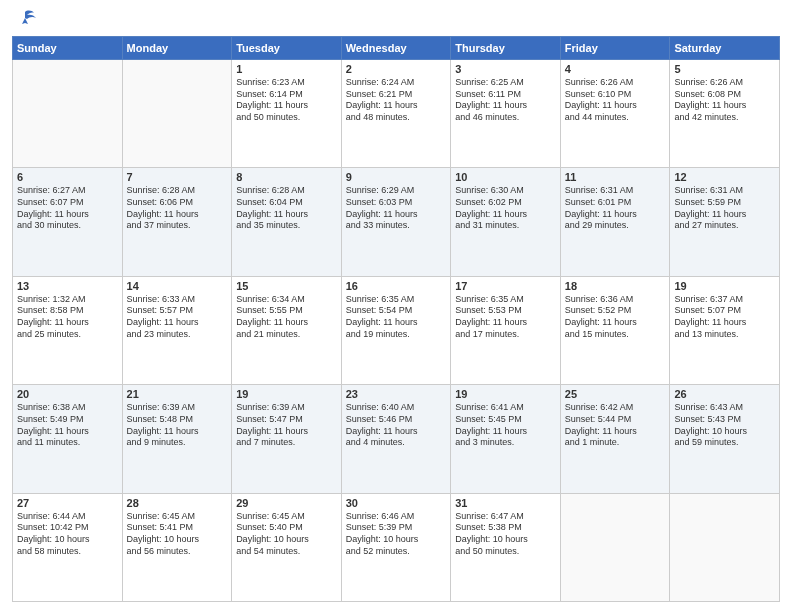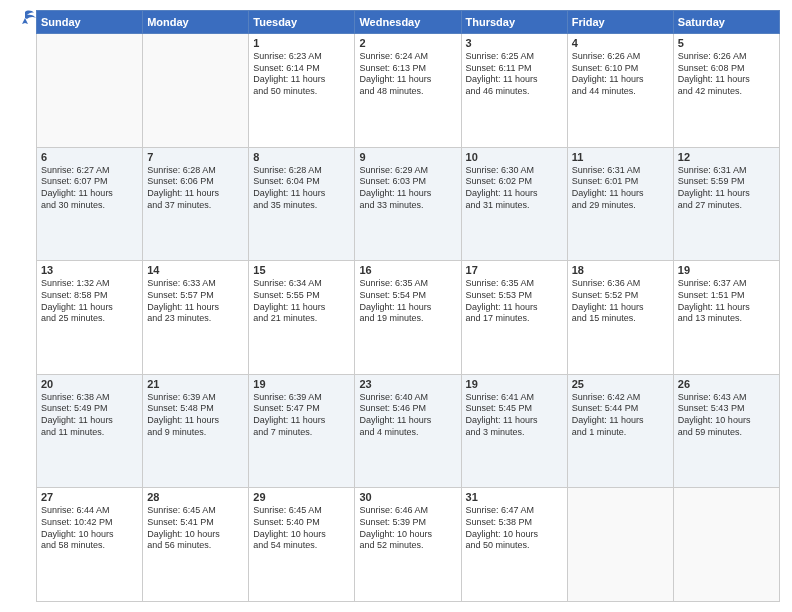--- a/index.html
+++ b/index.html
@@ -8,20 +8,21 @@
       background: #fff;
       width: 792px;
       height: 612px;
       overflow: hidden;
     }
     .page {
       width: 792px;
       height: 612px;
       padding: 10px 12px;
       display: flex;
+      flex-direction: column;
     }
     .header {
       display: flex;
       justify-content: space-between;
       align-items: flex-start;
       margin-bottom: 8px;
     }
     .logo {
       display: flex;
       align-items: center;
@@ -126,21 +127,21 @@
           <td>
             <span class="day-number">1</span>
             <span class="cell-line">Sunrise: 6:23 AM</span>
             <span class="cell-line">Sunset: 6:14 PM</span>
             <span class="cell-line">Daylight: 11 hours</span>
             <span class="cell-line">and 50 minutes.</span>
           </td>
           <td>
             <span class="day-number">2</span>
             <span class="cell-line">Sunrise: 6:24 AM</span>
-            <span class="cell-line">Sunset: 6:13 PM</span>
+            <span class="cell-line">Sunset: 6:21 PM</span>
             <span class="cell-line">Daylight: 11 hours</span>
             <span class="cell-line">and 48 minutes.</span>
           </td>
           <td>
             <span class="day-number">3</span>
             <span class="cell-line">Sunrise: 6:25 AM</span>
             <span class="cell-line">Sunset: 6:11 PM</span>
             <span class="cell-line">Daylight: 11 hours</span>
             <span class="cell-line">and 46 minutes.</span>
           </td>
@@ -249,21 +250,21 @@
           <td>
             <span class="day-number">18</span>
             <span class="cell-line">Sunrise: 6:36 AM</span>
             <span class="cell-line">Sunset: 5:52 PM</span>
             <span class="cell-line">Daylight: 11 hours</span>
             <span class="cell-line">and 15 minutes.</span>
           </td>
           <td>
             <span class="day-number">19</span>
             <span class="cell-line">Sunrise: 6:37 AM</span>
-            <span class="cell-line">Sunset: 1:51 PM</span>
+            <span class="cell-line">Sunset: 5:07 PM</span>
             <span class="cell-line">Daylight: 11 hours</span>
             <span class="cell-line">and 13 minutes.</span>
           </td>
         </tr>
         <tr class="alt-row">
           <td>
             <span class="day-number">20</span>
             <span class="cell-line">Sunrise: 6:38 AM</span>
             <span class="cell-line">Sunset: 5:49 PM</span>
             <span class="cell-line">Daylight: 11 hours</span>

